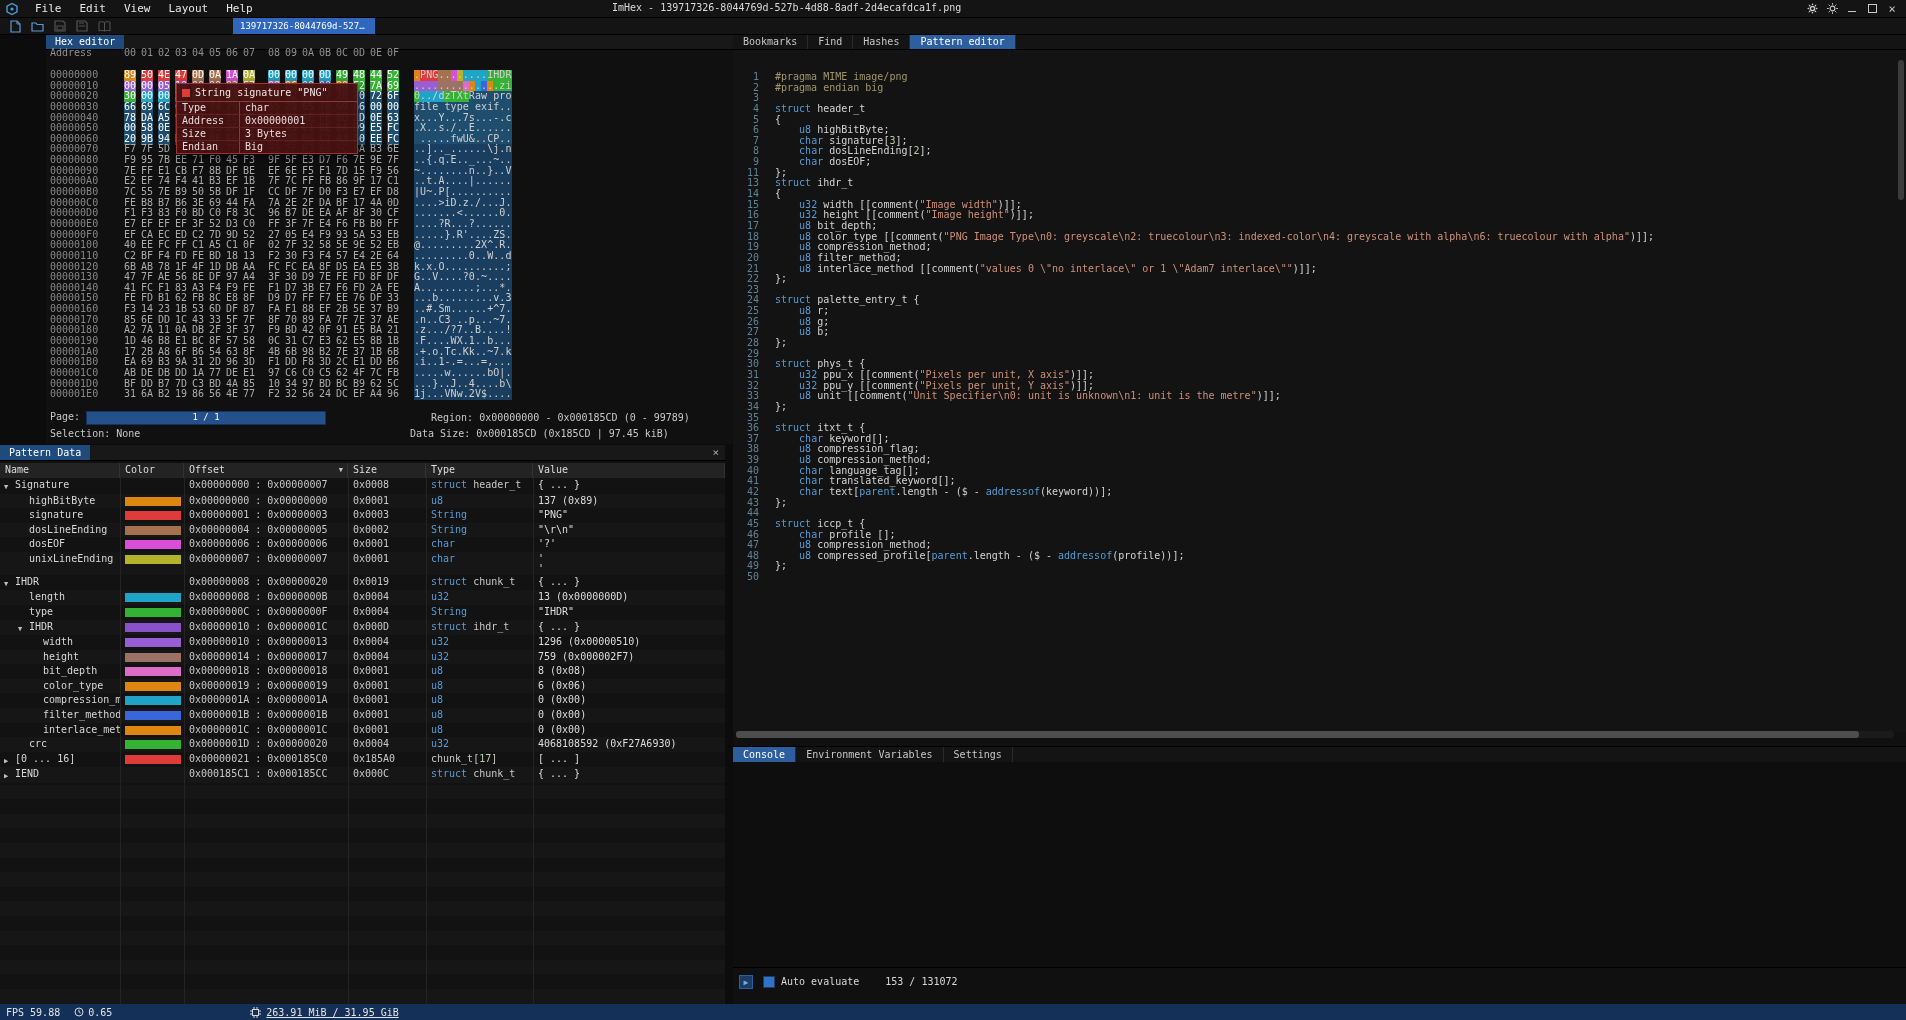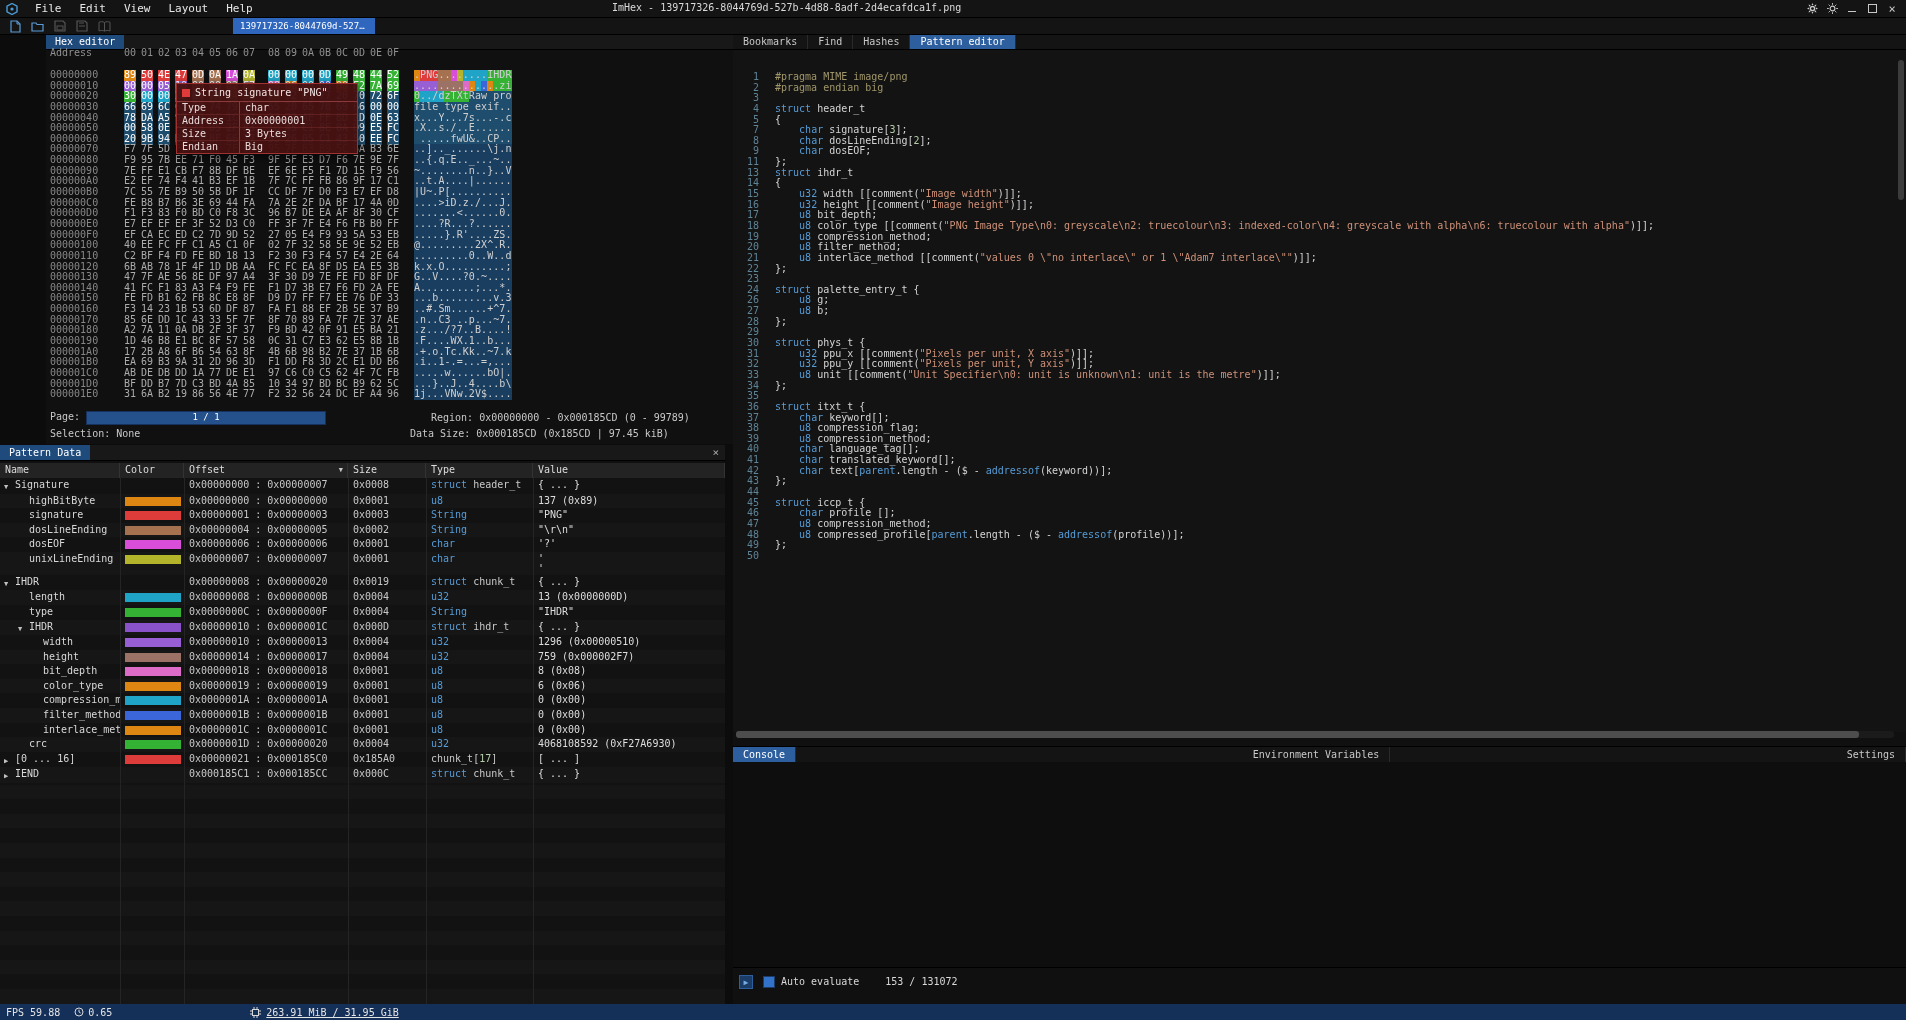--- a/index.html
+++ b/index.html
@@ -80,21 +80,21 @@
   .code-line{height:10.65px;line-height:10.65px;white-space:pre;}
   .ln{display:inline-block;width:26px;text-align:right;margin-right:16px;color:#5E8498;}
   .lc{color:#D4D4D4;}
   .kw{color:#569CD6;}
   .str{color:#CE9178;}
   .num{color:#B5CEA8;}
   .pragma{color:#A0966A;}
   .hscroll{position:absolute;left:3px;right:12px;top:697px;height:7px;background:#1B1B1B;border-radius:3px;}
   .hthumb{position:absolute;left:0;top:0;height:7px;width:97%;background:#4D4D4D;border-radius:3px;}
   .vthumb{position:absolute;right:2px;top:26px;width:6px;height:140px;background:#3C3C3C;border-radius:3px;}
-  .console-tabbar{position:absolute;left:0;top:712px;right:0;height:15px;background:#141414;border-top:1px solid #000;border-bottom:1px solid #000;display:flex;justify-content:space-between;}
+  .console-tabbar{position:absolute;left:0;top:712px;right:0;height:15px;background:#141414;border-top:1px solid #000;border-bottom:1px solid #000;display:flex;}
   .console-area{position:absolute;left:0;top:728px;right:0;height:205px;background:#0E0E0E;border-bottom:1px solid #000;}
   .eval-bar{position:absolute;left:6px;top:940px;height:15px;display:flex;align-items:center;}
   .run-btn{width:14px;height:14px;background:#1C3C68;border:1px solid #2D5F9F;color:#74ABE0;font-size:8px;line-height:13px;text-align:center;box-sizing:border-box;}
   .auto-cb{width:12px;height:12px;background:#3272C8;border:1px solid #1C3C68;margin-left:10px;box-sizing:border-box;}
   .auto-label{margin-left:6px;color:#D8D8D8;}
   .counter{margin-left:26px;color:#D8D8D8;}
 
   
   .statusbar{position:absolute;left:0;top:1004px;width:100%;height:16px;background:#142F58;display:flex;align-items:center;color:#E4E4E4;}
   .sb-fps{margin-left:6px;}
@@ -540,36 +540,38 @@
       <span class="rtab active">Pattern editor</span>
     </div>
 
     <div class="code-area">
       <div>
           <div class="code-line"><span class="ln">1</span><span class="lc"><span class="pragma">#pragma MIME image/png</span></span></div>
           <div class="code-line"><span class="ln">2</span><span class="lc"><span class="pragma">#pragma endian big</span></span></div>
           <div class="code-line"><span class="ln">3</span><span class="lc"></span></div>
           <div class="code-line"><span class="ln">4</span><span class="lc"><span class="kw">struct</span> header_t</span></div>
           <div class="code-line"><span class="ln">5</span><span class="lc">{</span></div>
+          <div class="code-line"><span class="ln">6</span><span class="lc">    <span class="kw">u8</span> highBitByte;</span></div>
           <div class="code-line"><span class="ln">7</span><span class="lc">    <span class="kw">char</span> signature[<span class="num">3</span>];</span></div>
           <div class="code-line"><span class="ln">8</span><span class="lc">    <span class="kw">char</span> dosLineEnding[<span class="num">2</span>];</span></div>
           <div class="code-line"><span class="ln">9</span><span class="lc">    <span class="kw">char</span> dosEOF;</span></div>
           <div class="code-line"><span class="ln">11</span><span class="lc">};</span></div>
           <div class="code-line"><span class="ln">13</span><span class="lc"><span class="kw">struct</span> ihdr_t</span></div>
           <div class="code-line"><span class="ln">14</span><span class="lc">{</span></div>
           <div class="code-line"><span class="ln">15</span><span class="lc">    <span class="kw">u32</span> width [[comment(<span class="str">"Image width"</span>)]];</span></div>
           <div class="code-line"><span class="ln">16</span><span class="lc">    <span class="kw">u32</span> height [[comment(<span class="str">"Image height"</span>)]];</span></div>
           <div class="code-line"><span class="ln">17</span><span class="lc">    <span class="kw">u8</span> bit_depth;</span></div>
           <div class="code-line"><span class="ln">18</span><span class="lc">    <span class="kw">u8</span> color_type [[comment(<span class="str">"PNG Image Type\n0: greyscale\n2: truecolour\n3: indexed-color\n4: greyscale with alpha\n6: truecolour with alpha"</span>)]];</span></div>
           <div class="code-line"><span class="ln">19</span><span class="lc">    <span class="kw">u8</span> compression_method;</span></div>
           <div class="code-line"><span class="ln">20</span><span class="lc">    <span class="kw">u8</span> filter_method;</span></div>
           <div class="code-line"><span class="ln">21</span><span class="lc">    <span class="kw">u8</span> interlace_method [[comment(<span class="str">"values 0 \"no interlace\" or 1 \"Adam7 interlace\""</span>)]];</span></div>
           <div class="code-line"><span class="ln">22</span><span class="lc">};</span></div>
           <div class="code-line"><span class="ln">23</span><span class="lc"></span></div>
           <div class="code-line"><span class="ln">24</span><span class="lc"><span class="kw">struct</span> palette_entry_t {</span></div>
+          <div class="code-line"><span class="ln">25</span><span class="lc">    <span class="kw">u8</span> r;</span></div>
           <div class="code-line"><span class="ln">26</span><span class="lc">    <span class="kw">u8</span> g;</span></div>
           <div class="code-line"><span class="ln">27</span><span class="lc">    <span class="kw">u8</span> b;</span></div>
           <div class="code-line"><span class="ln">28</span><span class="lc">};</span></div>
           <div class="code-line"><span class="ln">29</span><span class="lc"></span></div>
           <div class="code-line"><span class="ln">30</span><span class="lc"><span class="kw">struct</span> phys_t {</span></div>
           <div class="code-line"><span class="ln">31</span><span class="lc">    <span class="kw">u32</span> ppu_x [[comment(<span class="str">"Pixels per unit, X axis"</span>)]];</span></div>
           <div class="code-line"><span class="ln">32</span><span class="lc">    <span class="kw">u32</span> ppu_y [[comment(<span class="str">"Pixels per unit, Y axis"</span>)]];</span></div>
           <div class="code-line"><span class="ln">33</span><span class="lc">    <span class="kw">u8</span> unit [[comment(<span class="str">"Unit Specifier\n0: unit is unknown\n1: unit is the metre"</span>)]];</span></div>
           <div class="code-line"><span class="ln">34</span><span class="lc">};</span></div>
           <div class="code-line"><span class="ln">35</span><span class="lc"></span></div>

